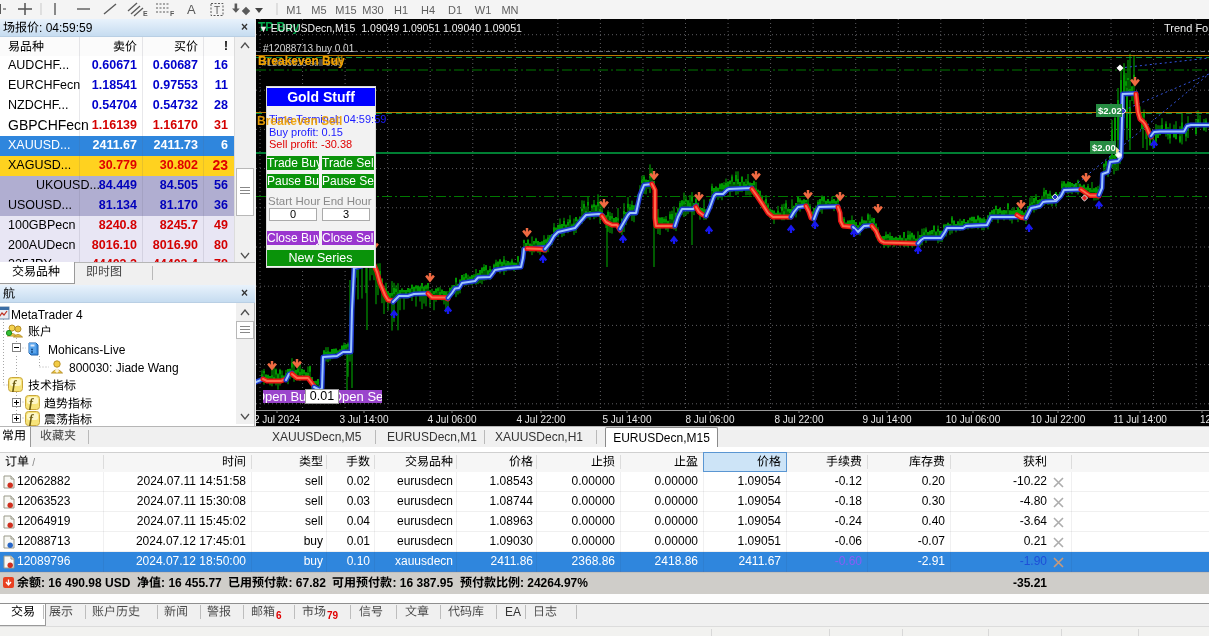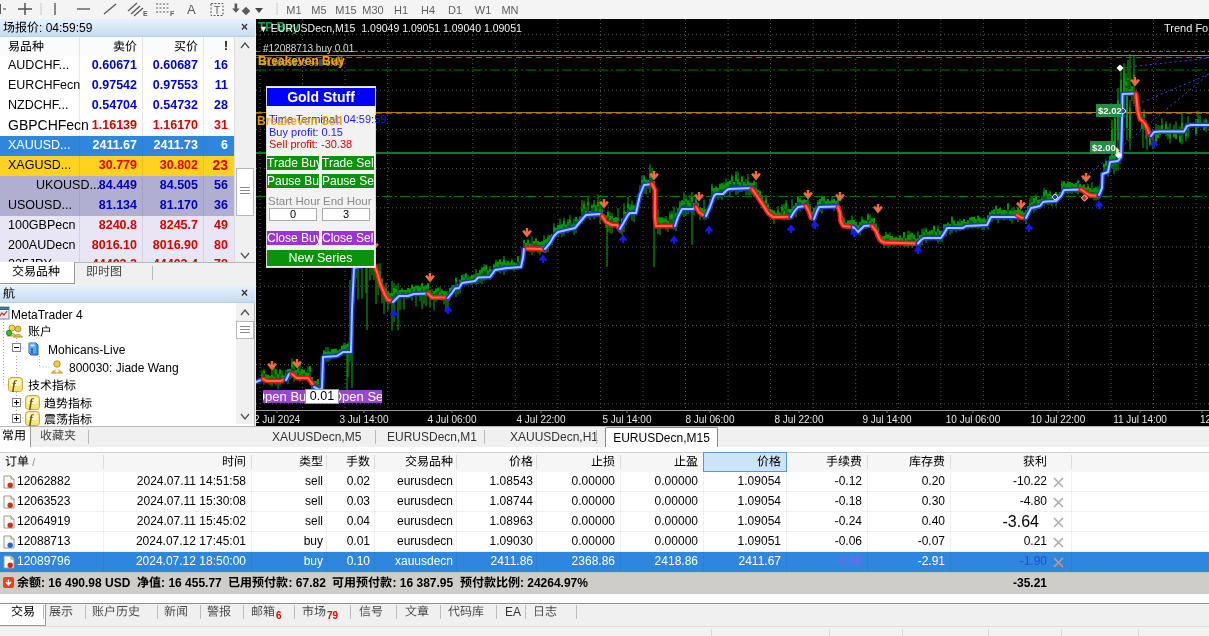--- a/index.html
+++ b/index.html
@@ -142,21 +142,21 @@
       <use href="#g2" x="100"></use>
     </svg></div>
 <div style="position:absolute;right:981px;top:39px;font-size:12px;color:#000;white-space:nowrap;line-height:15px;font-weight:bold">!</div>
 <div style="position:absolute;left:0px;top:56px;width:234px;height:20px;background:#fff;"></div>
 <div style="position:absolute;left:8px;top:58px;font-size:12.5px;color:#000;white-space:nowrap;line-height:15.5px;">AUDCHF...</div>
 <div style="position:absolute;right:1072px;top:58px;font-size:12.5px;color:#0000cc;white-space:nowrap;line-height:15.5px;font-weight:bold;">0.60671</div>
 <div style="position:absolute;right:1011px;top:58px;font-size:12.5px;color:#0000cc;white-space:nowrap;line-height:15.5px;font-weight:bold;">0.60687</div>
 <div style="position:absolute;right:981px;top:58px;font-size:12.5px;color:#0000cc;white-space:nowrap;line-height:15.5px;font-weight:bold;">16</div>
 <div style="position:absolute;left:0px;top:76px;width:234px;height:20px;background:#fff;"></div>
 <div style="position:absolute;left:8px;top:78px;font-size:12.5px;color:#000;white-space:nowrap;line-height:15.5px;">EURCHFecn</div>
-<div style="position:absolute;right:1072px;top:78px;font-size:12.5px;color:#0000cc;white-space:nowrap;line-height:15.5px;font-weight:bold;">0.97542</div>
+<div style="position:absolute;right:1072px;top:78px;font-size:12.5px;color:#0000cc;white-space:nowrap;line-height:15.5px;font-weight:bold;">1.18541</div>
 <div style="position:absolute;right:1011px;top:78px;font-size:12.5px;color:#0000cc;white-space:nowrap;line-height:15.5px;font-weight:bold;">0.97553</div>
 <div style="position:absolute;right:981px;top:78px;font-size:12.5px;color:#0000cc;white-space:nowrap;line-height:15.5px;font-weight:bold;">11</div>
 <div style="position:absolute;left:0px;top:96px;width:234px;height:20px;background:#fff;"></div>
 <div style="position:absolute;left:8px;top:98px;font-size:12.5px;color:#000;white-space:nowrap;line-height:15.5px;">NZDCHF...</div>
 <div style="position:absolute;right:1072px;top:98px;font-size:12.5px;color:#0000cc;white-space:nowrap;line-height:15.5px;font-weight:bold;">0.54704</div>
 <div style="position:absolute;right:1011px;top:98px;font-size:12.5px;color:#0000cc;white-space:nowrap;line-height:15.5px;font-weight:bold;">0.54732</div>
 <div style="position:absolute;right:981px;top:98px;font-size:12.5px;color:#0000cc;white-space:nowrap;line-height:15.5px;font-weight:bold;">28</div>
 <div style="position:absolute;left:0px;top:116px;width:234px;height:20px;background:#fff;"></div>
 <div style="position:absolute;left:8px;top:118px;font-size:14px;color:#000;white-space:nowrap;line-height:15.5px;">GBPCHFecn</div>
 <div style="position:absolute;right:1072px;top:118px;font-size:12.5px;color:#d40000;white-space:nowrap;line-height:15.5px;font-weight:bold;">1.16139</div>
@@ -514,21 +514,21 @@
 <div style="position:absolute;left:40px;top:429px;font-size:12px;color:#000;white-space:nowrap;line-height:15px;"><svg class="cj" style="width:36.0px;height:14.2px;vertical-align:-3.12px" viewBox="0 -88 300.0 118" fill="#444">
       <use href="#g25" x="0"></use>
       <use href="#g26" x="100"></use>
       <use href="#g27" x="200"></use>
     </svg></div>
 <div style="position:absolute;left:88px;top:430px;width:1px;height:14px;background:#b9b9b9;"></div>
 <div style="position:absolute;left:272px;top:430px;font-size:12px;color:#333;white-space:nowrap;line-height:15px;">XAUUSDecn,M5</div>
 <div style="position:absolute;left:375px;top:430px;width:1px;height:14px;background:#b9b9b9;"></div>
 <div style="position:absolute;left:387px;top:430px;font-size:12px;color:#333;white-space:nowrap;line-height:15px;">EURUSDecn,M1</div>
 <div style="position:absolute;left:484px;top:430px;width:1px;height:14px;background:#b9b9b9;"></div>
-<div style="position:absolute;left:495px;top:430px;font-size:12px;color:#333;white-space:nowrap;line-height:15px;margin-left:15px;">XAUUSDecn,H1</div>
+<div style="position:absolute;left:495px;top:430px;font-size:12px;color:#333;white-space:nowrap;line-height:15px;">XAUUSDecn,H1</div>
 <div style="position:absolute;left:596px;top:430px;width:1px;height:14px;background:#b9b9b9;"></div>
 <div style="position:absolute;left:605px;top:427px;width:113px;height:22px;background:#fff;border:1px solid #8a8a8a;border-bottom:none;border-radius:2px 2px 0 0;box-sizing:border-box;text-align:center;font-size:12px;line-height:20px;">EURUSDecn,M15</div>
 <div style="position:absolute;left:0px;top:447px;width:1209px;height:189px;background:#fff;"></div>
 <div style="position:absolute;left:0px;top:452px;width:1209px;height:20px;background:#f6f6f6;border-top:1px solid #d0d0d0;border-bottom:1px solid #e0e0e0;"></div>
 <div style="position:absolute;left:103px;top:455px;width:1px;height:14px;background:#dcdcdc;"></div>
 <div style="position:absolute;left:251px;top:455px;width:1px;height:14px;background:#dcdcdc;"></div>
 <div style="position:absolute;left:326px;top:455px;width:1px;height:14px;background:#dcdcdc;"></div>
 <div style="position:absolute;left:374px;top:455px;width:1px;height:14px;background:#dcdcdc;"></div>
 <div style="position:absolute;left:456px;top:455px;width:1px;height:14px;background:#dcdcdc;"></div>
 <div style="position:absolute;left:536px;top:455px;width:1px;height:14px;background:#dcdcdc;"></div>
@@ -643,21 +643,21 @@
 <div style="position:absolute;right:963px;top:514px;font-size:12px;color:#000;white-space:nowrap;line-height:15px;">2024.07.11 15:45:02</div>
 <div style="position:absolute;right:886px;top:514px;font-size:12px;color:#000;white-space:nowrap;line-height:15px;">sell</div>
 <div style="position:absolute;right:839px;top:514px;font-size:12px;color:#000;white-space:nowrap;line-height:15px;">0.04</div>
 <div style="position:absolute;right:756px;top:514px;font-size:12px;color:#000;white-space:nowrap;line-height:15px;">eurusdecn</div>
 <div style="position:absolute;right:676px;top:514px;font-size:12px;color:#000;white-space:nowrap;line-height:15px;">1.08963</div>
 <div style="position:absolute;right:594px;top:514px;font-size:12px;color:#000;white-space:nowrap;line-height:15px;">0.00000</div>
 <div style="position:absolute;right:511px;top:514px;font-size:12px;color:#000;white-space:nowrap;line-height:15px;">0.00000</div>
 <div style="position:absolute;right:428px;top:514px;font-size:12px;color:#000;white-space:nowrap;line-height:15px;">1.09054</div>
 <div style="position:absolute;right:347px;top:514px;font-size:12px;color:#000;white-space:nowrap;line-height:15px;">-0.24</div>
 <div style="position:absolute;right:264px;top:514px;font-size:12px;color:#000;white-space:nowrap;line-height:15px;">0.40</div>
-<div style="position:absolute;right:170px;top:514px;font-size:16px;color:#000;white-space:nowrap;line-height:15px;">-3.64</div>
+<div style="position:absolute;right:162px;top:514px;font-size:12px;color:#000;white-space:nowrap;line-height:15px;">-3.64</div>
 <svg style="position:absolute;left:1052px;top:516px" width="13" height="13">
     <path d="M2 2 L11 11 M11 2 L2 11" stroke="#adadad" stroke-width="1.6"></path>
   </svg>
 <div style="position:absolute;left:0px;top:532px;width:1209px;height:20px;background:#fff;border-bottom:1px solid #f0f0f0;box-sizing:border-box;"></div>
 <svg style="position:absolute;left:3px;top:535px" width="12" height="14">
     <path d="M1 1 h7 l3 3 v9 h-10 z" fill="#f8f8f4" stroke="#9a9a8a"></path>
     <path d="M8 1 v3 h3" fill="#e8e8e0" stroke="#9a9a8a"></path>
     <circle cx="7.2" cy="10.2" r="2.7" fill="#2868c8"></circle>
   </svg>
 <div style="position:absolute;left:17px;top:534px;font-size:12px;color:#000;white-space:nowrap;line-height:15px;">12088713</div>

